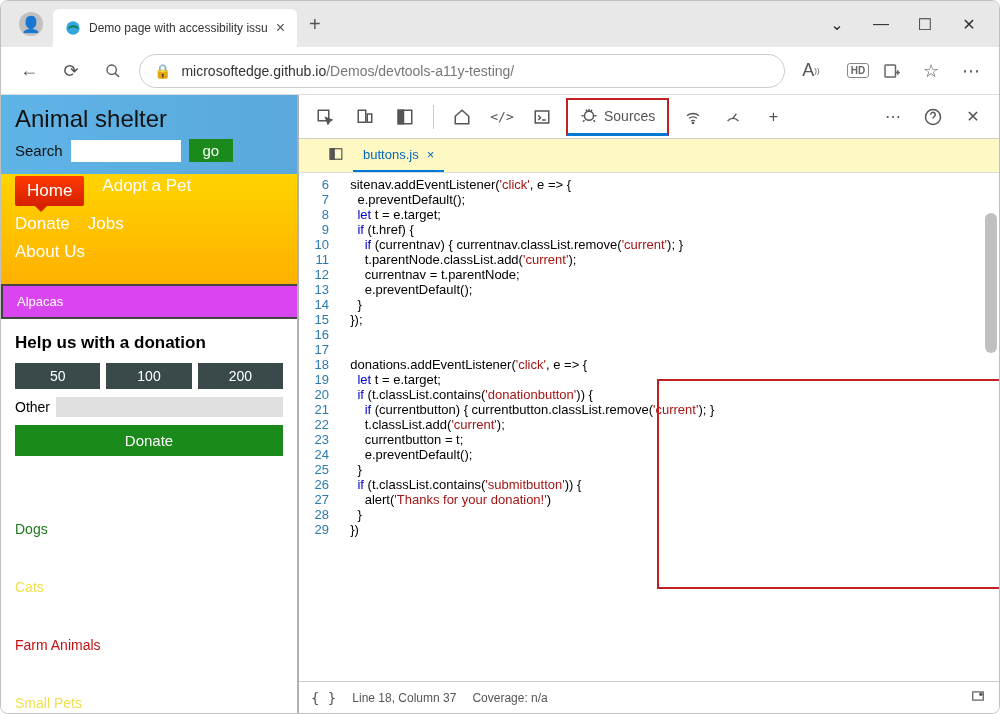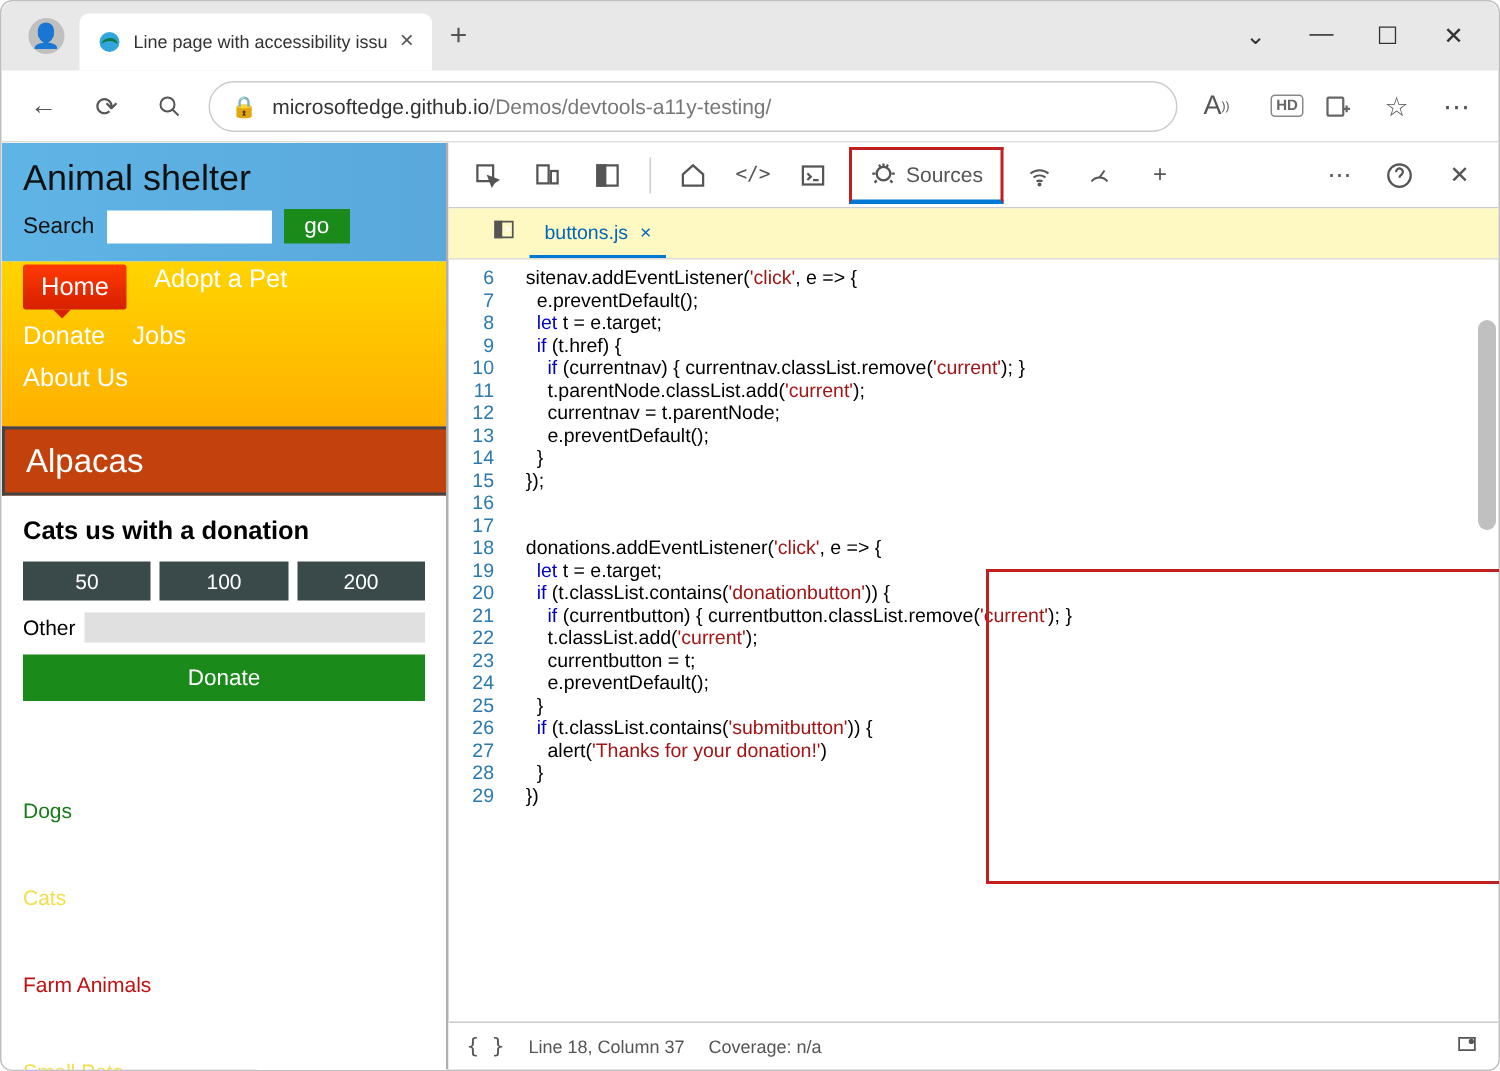--- a/index.html
+++ b/index.html
@@ -28,21 +28,21 @@
 .shelter-title { font-size: 24px; color: #111; font-weight: 400; }
 .search-row { display: flex; align-items: center; gap: 8px; margin-top: 6px; }
 .search-label { font-size: 15px; color: #111; }
 .search-input { width: 110px; height: 22px; border: none; background:#fff; }
 .go-btn { background: #1a8a1a; color: #fff; border: none; padding: 3px 14px; font-size: 15px; cursor:pointer; }
 .nav-band { background: linear-gradient(to bottom, #ffd400, #ffb000); padding: 2px 14px 14px; }
 .nav-row { display: flex; gap: 18px; margin-bottom: 8px; }
 .nav-link { color: #fff; font-size: 17px; font-weight: 500; cursor:pointer; }
 .nav-home { background: linear-gradient(to bottom, #ff3a00, #d62000); padding: 5px 12px; border-radius: 2px; position:relative; }
 .nav-home::after { content:""; position:absolute; bottom:-6px; left:20px; border:6px solid transparent; border-top-color:#d62000; border-bottom:none; }
-.alpacas { background: #c2410c; color: #fff; padding: 8px 14px; font-size: 22px; cursor:pointer; border: 2px solid #444; border-right:none; }
+.alpacas { background: #d946ef; color: #fff; padding: 8px 14px; font-size: 13px; cursor:pointer; border: 2px solid #444; border-right:none; }
 .section-pad { padding: 14px; }
 .donate-h { font-size: 17px; font-weight: 700; margin-bottom: 10px; }
 .donate-btns { display: flex; gap: 6px; margin-bottom: 8px; }
 .don-amt { flex: 1; background: #3a4a4a; color: #fff; text-align: center; padding: 5px 0; font-size: 14px; cursor:pointer; }
 .other-row { display: flex; align-items: center; gap: 6px; margin-bottom: 8px; font-size:14px; }
 .other-input { flex: 1; height: 20px; background: #e0e0e0; border: none; }
 .donate-big { width: 100%; background: #1a8a1a; color: #fff; border: none; padding: 7px 0; font-size: 15px; cursor:pointer; }
 .status-list { list-style: none; }
 .status-list li { padding: 5px 0; font-size: 14px; cursor:pointer;margin-top:32px; }
 .st-dogs { color: #1a7a1a; }
@@ -76,21 +76,21 @@
 
 <div class="titlebar">
   <div class="avatar">👤</div>
   <div class="tab">
     <span class="tab-icon">
       <svg viewBox="0 0 24 24">
           <circle cx="12" cy="12" r="10" fill="#33a6dd"></circle>
           <path d="M4 14c2-8 16-8 16 0-5-4-11-4-16 0z" fill="#0e7a4a"></path>
         </svg>
     </span>
-    <span class="tab-title">Line page with accessibility issu</span>
+    <span class="tab-title">Demo page with accessibility issu</span>
     <span class="tab-close">×</span>
   </div>
   <span class="newtab">+</span>
   <div class="win-controls">
     <span class="win-btn">⌄</span>
     <span class="win-btn">—</span>
     <span class="win-btn">☐</span>
     <span class="win-btn">✕</span>
   </div>
 </div>
@@ -146,21 +146,21 @@
       <div class="nav-row">
         <span class="nav-link">Donate</span>
         <span class="nav-link">Jobs</span>
       </div>
       <div class="nav-row">
         <span class="nav-link">About Us</span>
       </div>
     </div>
     <div class="alpacas">Alpacas</div>
     <div class="section-pad">
-      <div class="donate-h">Cats us with a donation</div>
+      <div class="donate-h">Help us with a donation</div>
       <div class="donate-btns">
         <div class="don-amt">50</div>
         <div class="don-amt">100</div>
         <div class="don-amt">200</div>
       </div>
       <div class="other-row">
         <span>Other</span>
         <input class="other-input" style="">
       </div>
       <button class="donate-big">Donate</button>

